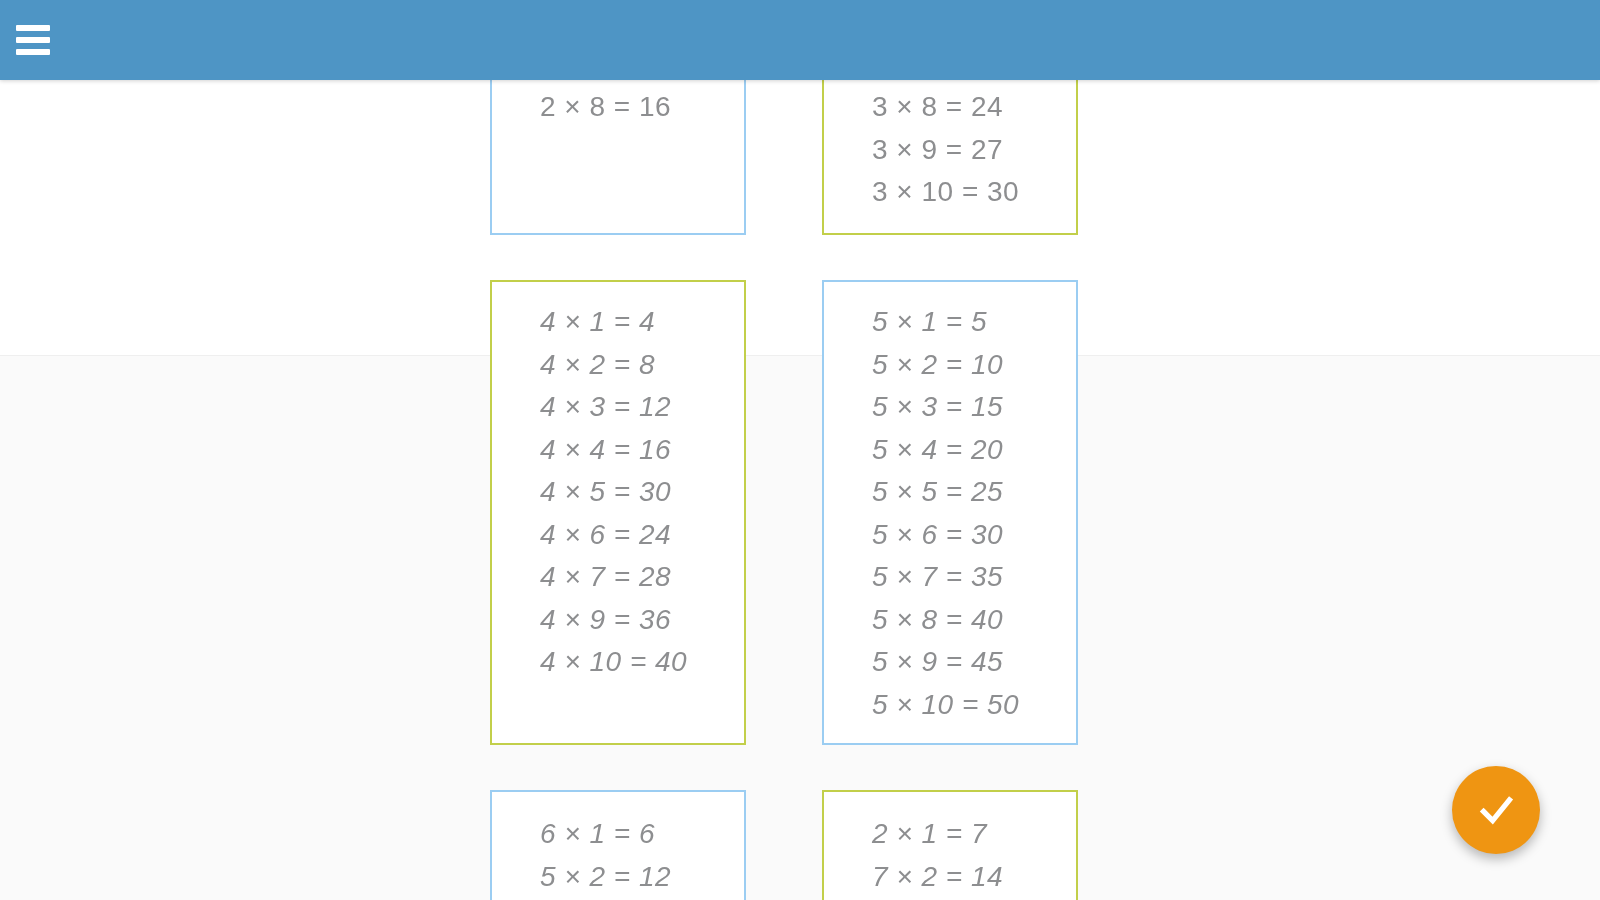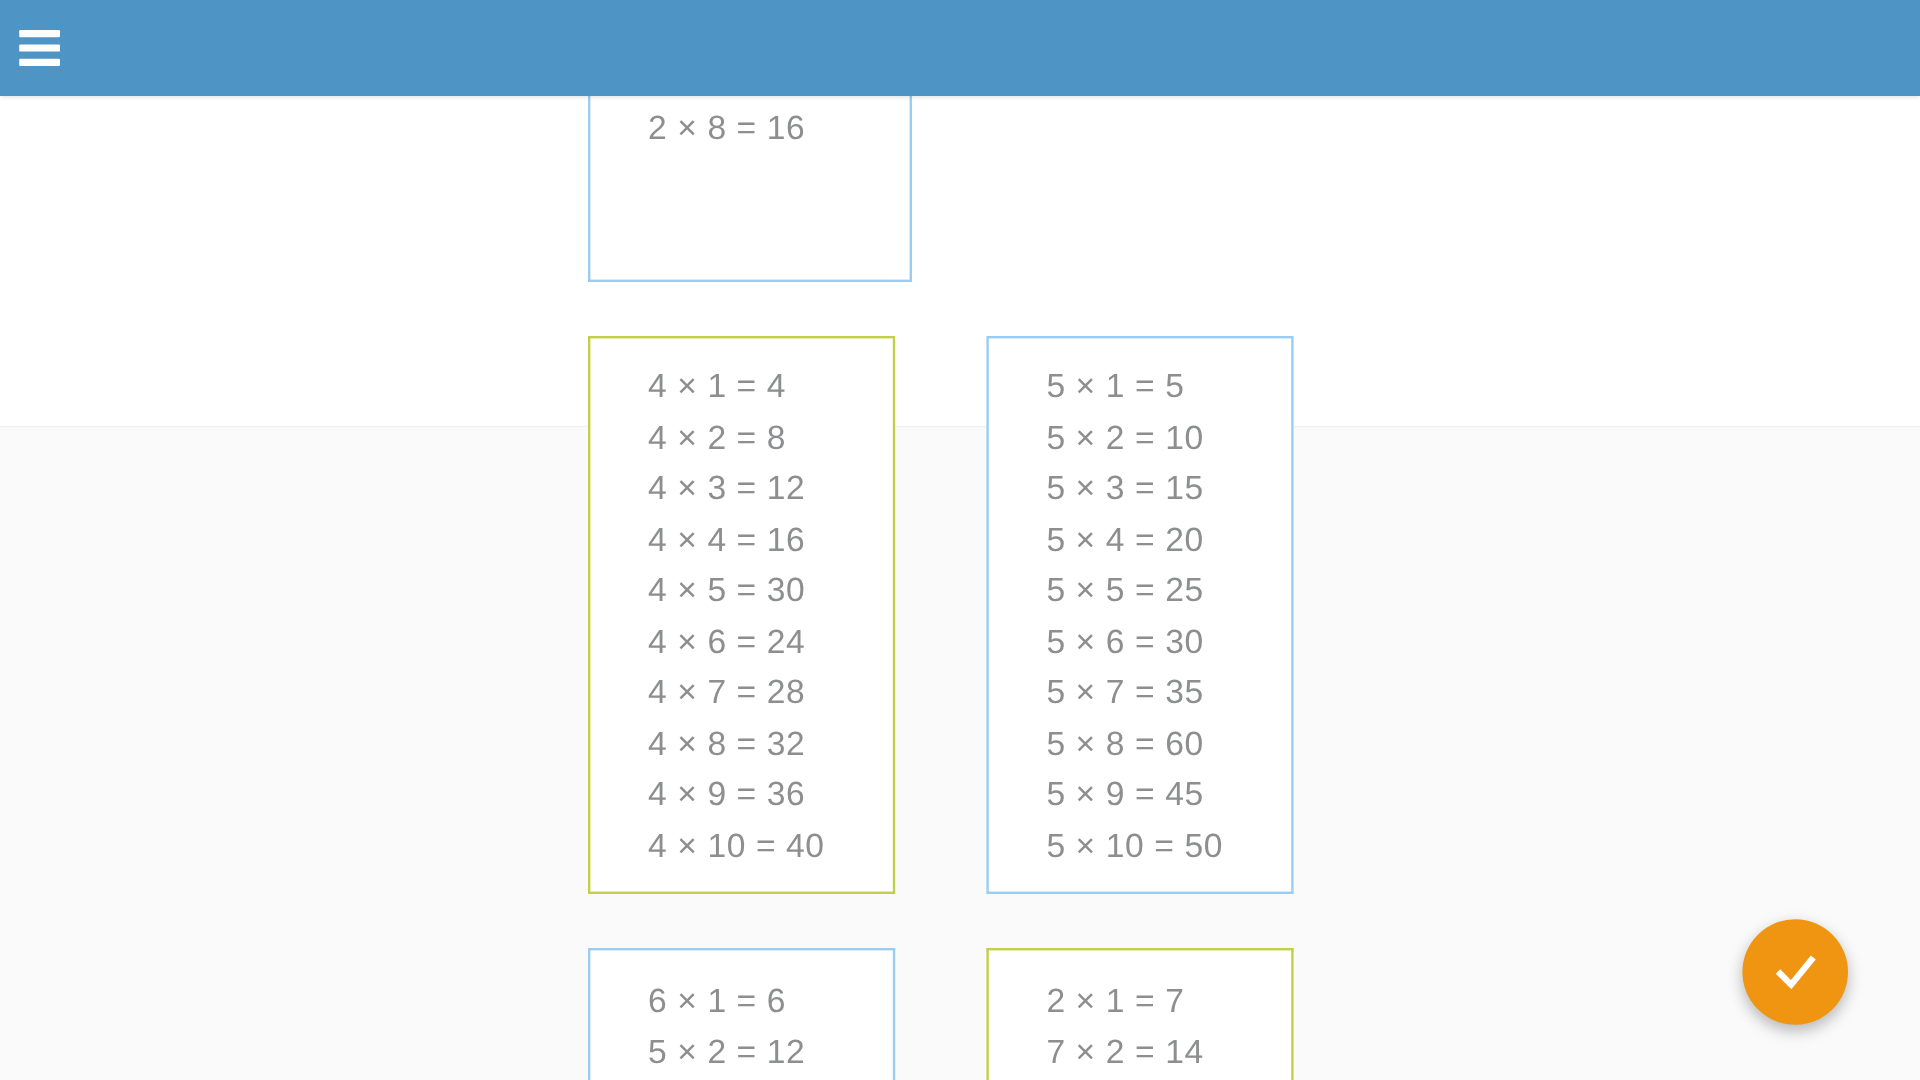--- a/index.html
+++ b/index.html
@@ -39,21 +39,21 @@
     display:block; width:34px; height:6px;
     background:#ffffff; border-radius:1px;
   }
 
   
   .content {
     position:absolute; left:490px; top:80px;
     width:588px; z-index:1;
   }
   .row { display:flex; gap:76px; }
-  .row + .row { margin-top:45px; }
+  .row + .row { margin-top:45px;font-style:italic; }
 
   .card {
     width:270px;
     background:#ffffff;
     border:2px solid #ccc;
     padding-left:48px;
     color:var(--text, #8d8e90);
     font-size:28px;
     line-height:42.5px;
     letter-spacing:0.5px;
@@ -93,43 +93,47 @@
     <span></span>
     <span></span>
   </button>
 </header>
 
 <main class="content">
     <div class="row">
       <div class="card accent-blue clip-top">
         <div class="eq">2 × 8 = 16</div>
       </div>
+      <div class="card accent-green clip-top">
+        <div class="eq">3 × 8 = 24</div>
+        <div class="eq">3 × 9 = 27</div>
+        <div class="eq">3 × 10 = 30</div>
+      </div>
     </div>
     <div class="row">
       <div class="card accent-green clip-none">
         <div class="eq">4 × 1 = 4</div>
         <div class="eq">4 × 2 = 8</div>
         <div class="eq">4 × 3 = 12</div>
         <div class="eq">4 × 4 = 16</div>
         <div class="eq">4 × 5 = 30</div>
         <div class="eq">4 × 6 = 24</div>
         <div class="eq">4 × 7 = 28</div>
-        <div class="eq">4 × 8 = 32</div>
         <div class="eq">4 × 9 = 36</div>
         <div class="eq">4 × 10 = 40</div>
       </div>
       <div class="card accent-blue clip-none">
         <div class="eq">5 × 1 = 5</div>
         <div class="eq">5 × 2 = 10</div>
         <div class="eq">5 × 3 = 15</div>
         <div class="eq">5 × 4 = 20</div>
         <div class="eq">5 × 5 = 25</div>
         <div class="eq">5 × 6 = 30</div>
         <div class="eq">5 × 7 = 35</div>
-        <div class="eq">5 × 8 = 60</div>
+        <div class="eq">5 × 8 = 40</div>
         <div class="eq">5 × 9 = 45</div>
         <div class="eq">5 × 10 = 50</div>
       </div>
     </div>
     <div class="row">
       <div class="card accent-blue clip-bottom">
         <div class="eq">6 × 1 = 6</div>
         <div class="eq">5 × 2 = 12</div>
       </div>
       <div class="card accent-green clip-bottom">

